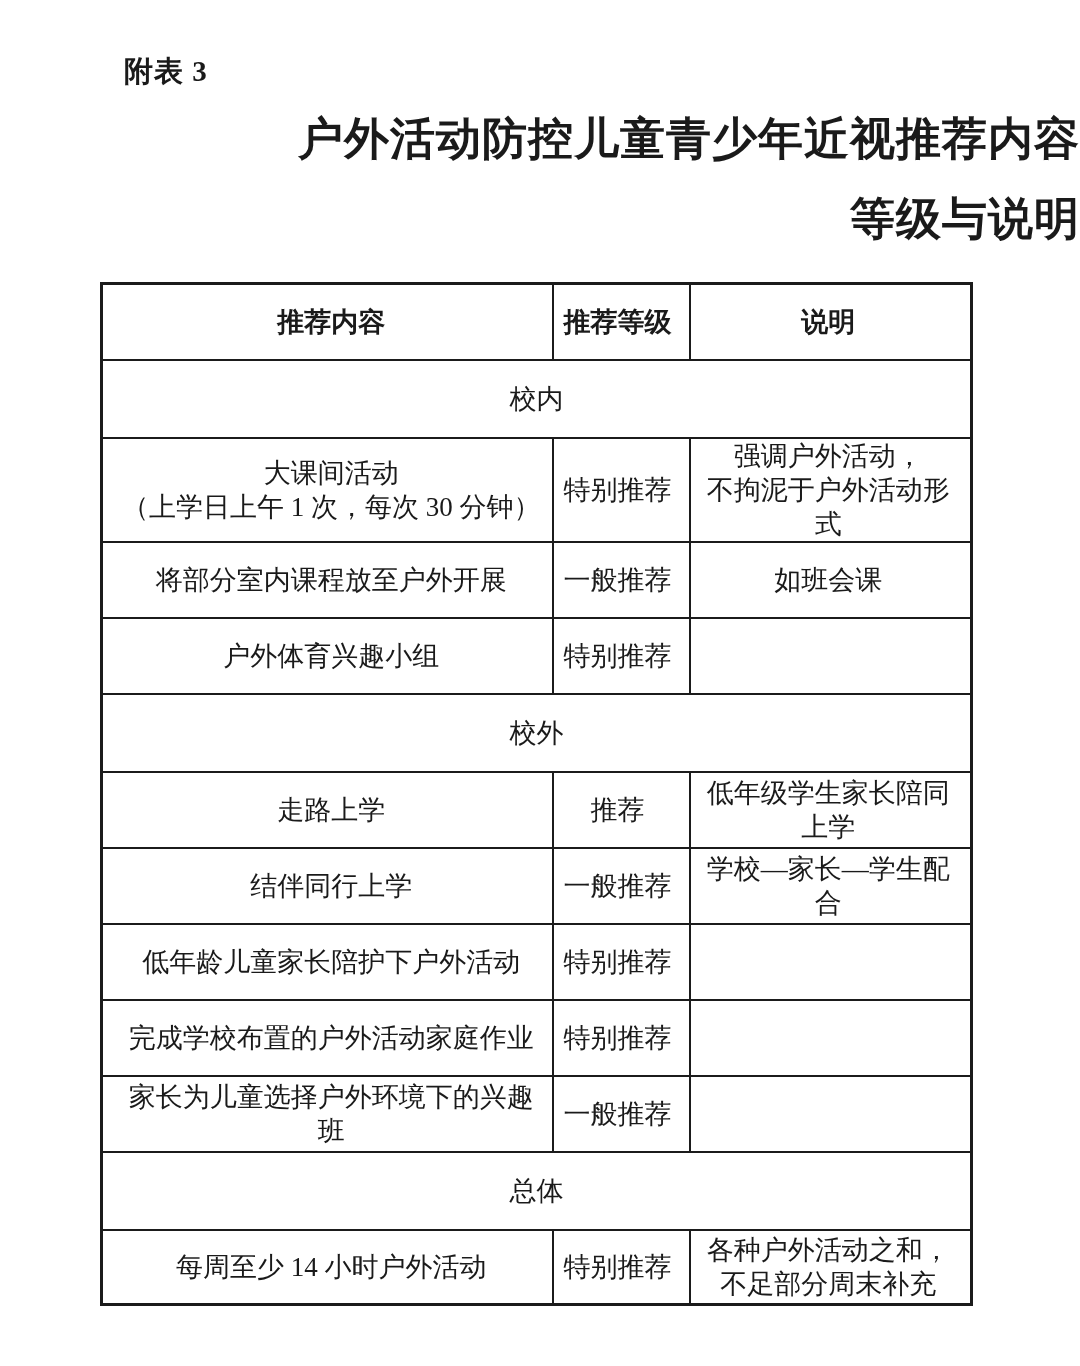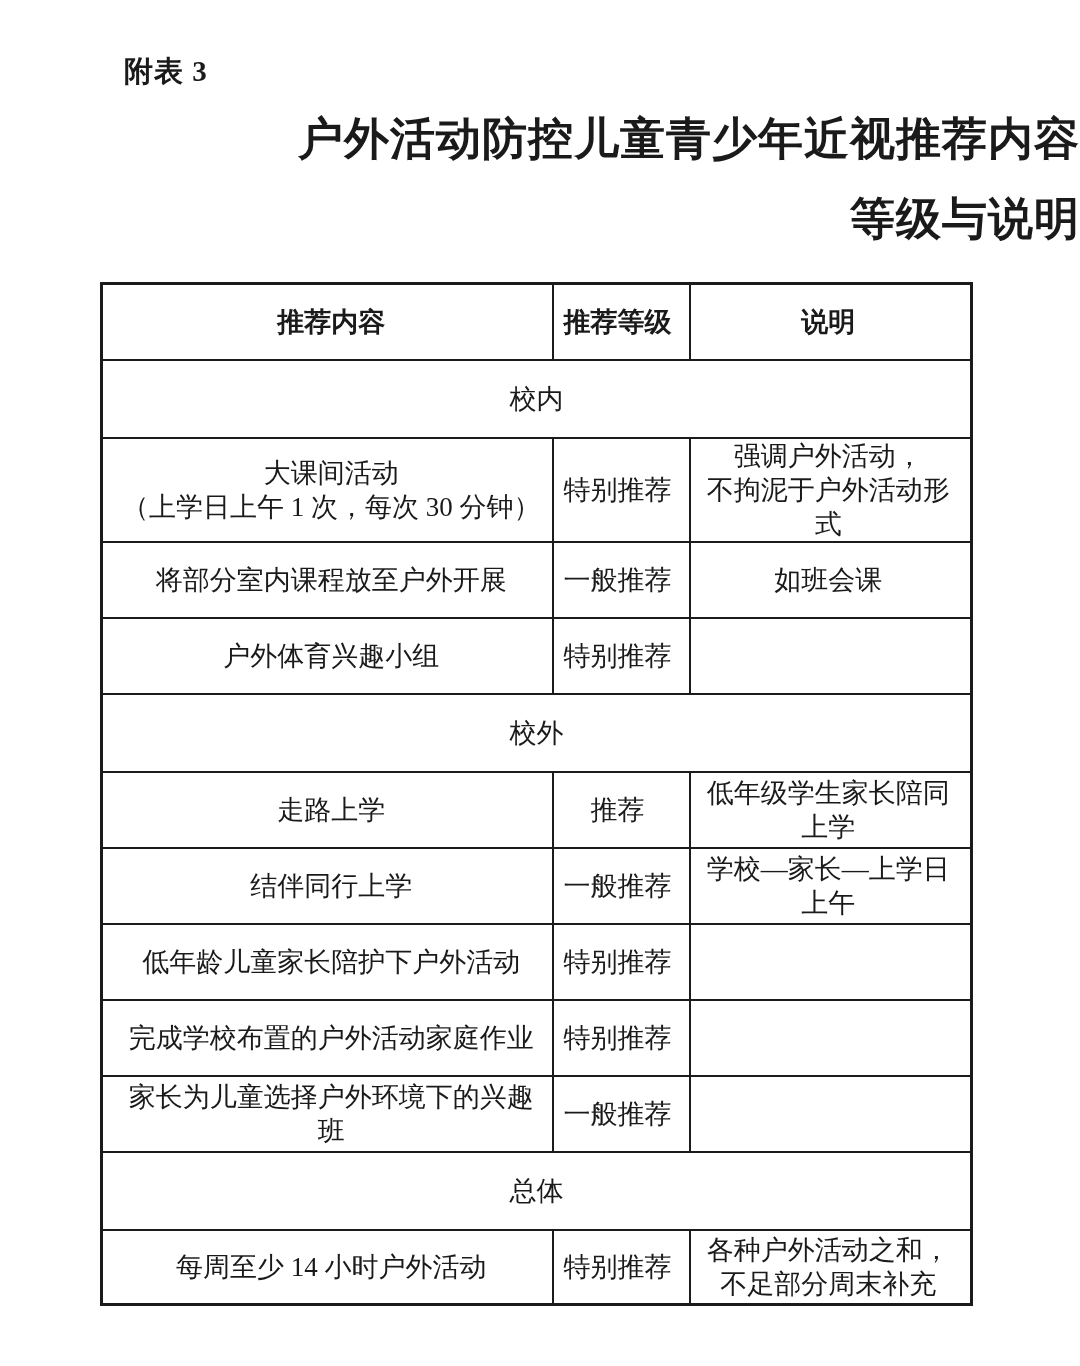--- a/index.html
+++ b/index.html
@@ -131,21 +131,21 @@
 
     <tr>
       <td class="col-content">走路上学</td>
       <td class="col-grade">推荐</td>
       <td class="col-note">低年级学生家长陪同上学</td>
     </tr>
 
     <tr>
       <td class="col-content">结伴同行上学</td>
       <td class="col-grade">一般推荐</td>
-      <td class="col-note">学校—家长—上学日上午</td>
+      <td class="col-note">学校—家长—学生配合</td>
     </tr>
 
     <tr>
       <td class="col-content">低年龄儿童家长陪护下户外活动</td>
       <td class="col-grade">特别推荐</td>
       <td class="col-note"></td>
     </tr>
 
     <tr>
       <td class="col-content">完成学校布置的户外活动家庭作业</td>

